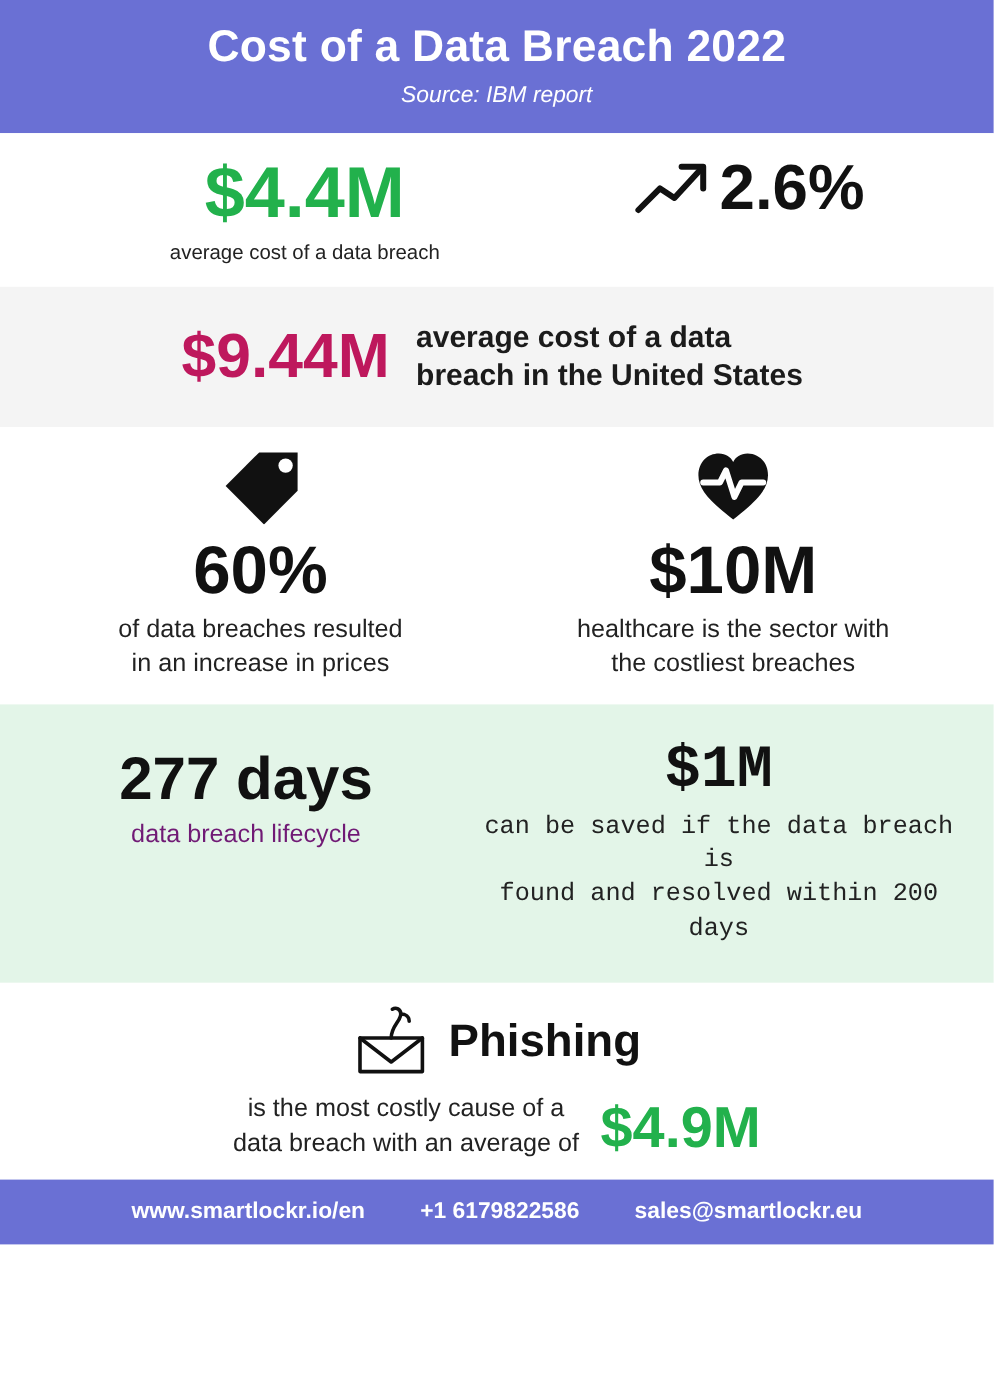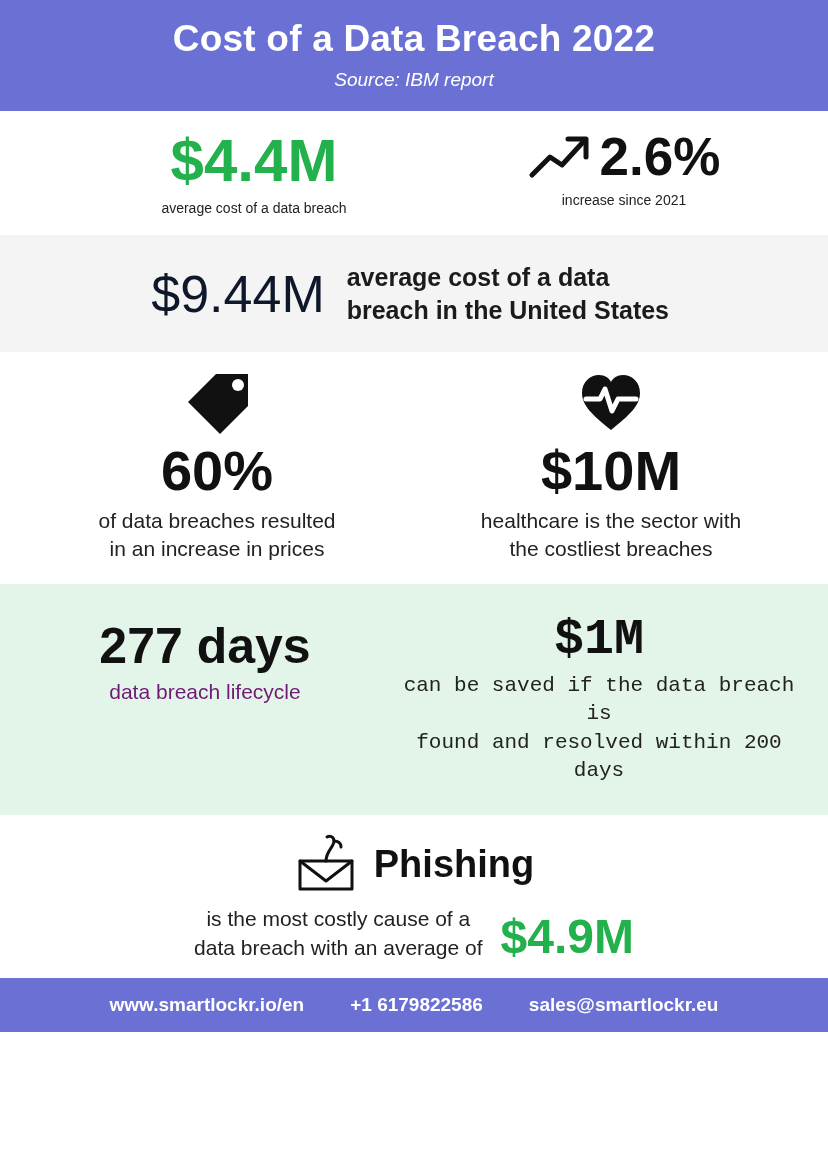--- a/index.html
+++ b/index.html
@@ -70,21 +70,21 @@
     color: #22b14c;
     line-height: 1.05;
   }
   .huge-dark {
     font-size: 53px;
     font-weight: bold;
     color: #111111;
     line-height: 1.05;
   }
   .caption {
-    font-size: 14px;
+    font-size: 17px;
     line-height: 1.25;
     color: #222222;
     margin-top: 8px;
   }
   .arrow-stat {
     display: flex;
     align-items: center;
     justify-content: center;
     gap: 10px;
   }
@@ -94,22 +94,22 @@
   .row-us {
     display: flex;
     align-items: center;
     justify-content: center;
     gap: 22px;
     padding-top: 26px;
     padding-bottom: 26px;
   }
   .us-value {
     font-size: 52px;
-    font-weight: normal;
-    color: #0f172a;
+    font-weight: bold;
+    color: #be185d;
     line-height: 1;
     white-space: nowrap;
   }
   .us-caption {
     font-size: 25px;
     font-weight: bold;
     line-height: 1.3;
     color: #1b1b1b;
     max-width: 330px;
   }
@@ -256,21 +256,20 @@
     <div class="stat-block stat-1-right">
       <div class="arrow-stat">
         <span class="trend-icon">
           <svg width="62" height="46" viewBox="0 0 62 46" fill="none" stroke="#111111" stroke-width="5" stroke-linecap="round" stroke-linejoin="round">
             <polyline points="4,42 22,24 34,32 56,8"></polyline>
             <polyline points="40,6 58,6 58,24"></polyline>
           </svg>
         </span>
         <span class="huge-dark">2.6%</span>
       </div>
-      <div class="caption">increase since 2021</div>
     </div>
   </div>
 
   <div class="band band-gray row-us">
     <div class="us-value">$9.44M</div>
     <div class="us-caption">average cost of a data breach in the United States</div>
   </div>
 
   <div class="band band-white row-2">
     <div class="col">

